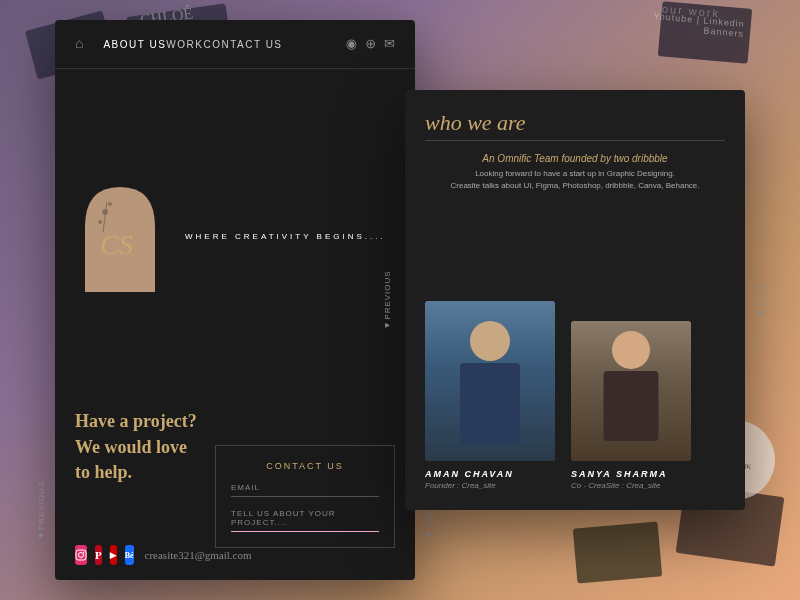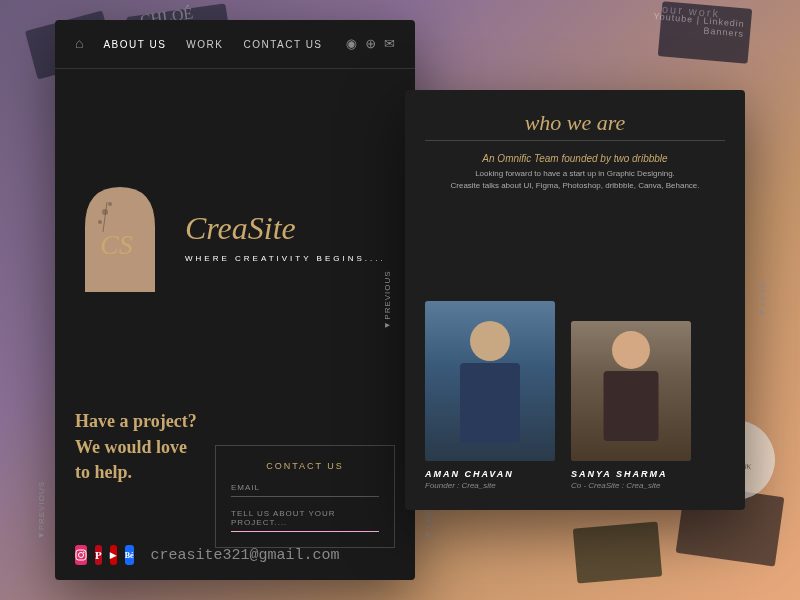--- a/index.html
+++ b/index.html
@@ -51,21 +51,21 @@
       border-bottom: 1px solid #333;
       gap: 20px;
     }
     .nav-home-icon {
       color: #888;
       font-size: 14px;
       cursor: pointer;
     }
     .nav-links {
       display: flex;
-      gap: 20px;
+      gap: 0;
       flex: 1;
     }
     .nav-link {
       color: #ccc;
       font-size: 10px;
       letter-spacing: 1.5px;
       text-transform: uppercase;
       font-family: 'Arial', sans-serif;
       cursor: pointer;
     }
@@ -198,44 +198,44 @@
       display: flex;
       align-items: center;
       justify-content: center;
       font-size: 10px;
       cursor: pointer;
     }
     .social-ig { background: #e1306c; color: white; }
     .social-pi { background: #bd081c; color: white; }
     .social-be { background: #1769ff; color: white; }
     .email-text {
-      font-size: 15px;
-      color: #888;
-      font-family: Liberation Mono, monospace;
-      margin-left: 9px;
+      font-size: 11px;
+      color: #888;
+      font-family: Liberation Serif, serif;
+      margin-left: 3px;
     }
 
     
     .right-panel {
       width: 340px;
       height: 420px;
       background: #1e1e1e;
       border-radius: 4px;
       box-shadow: 0 20px 60px rgba(0,0,0,0.5);
       position: relative;
       z-index: 12;
       padding: 20px;
       display: flex;
       flex-direction: column;
     }
     .who-we-are-title {
       font-family: 'Georgia', serif;
       font-size: 22px;
       color: #c9a96e;
-      text-align: center;
+      text-align: left;
       margin-bottom: 4px;
       font-style: italic;
     }
     .who-divider {
       width: 100%;
       height: 1px;
       background: #444;
       margin-bottom: 12px;
     }
     .omnific-tagline {
@@ -551,21 +551,20 @@
           <circle cx="25" cy="40" r="2" fill="#6a5a4a" opacity="0.6"></circle>
           <circle cx="35" cy="22" r="2" fill="#6a5a4a" opacity="0.6"></circle>
 
           <text x="25" y="72" font-family="Georgia" font-size="28" fill="#c9a96e" font-style="italic">CS</text>
 
           <line x1="32" y1="20" x2="28" y2="50" stroke="#6a5a4a" stroke-width="1" opacity="0.7"></line>
         </svg>
       </div>
 
       <div class="hero-text">
-        <div class="brand-name">CreaSite</div>
         <div class="tagline">WHERE CREATIVITY BEGINS....</div>
       </div>
     </div>
 
     <div class="left-panel-bottom clearfix">
       <div class="contact-promo">
         <div class="contact-promo-text" style="white-space:pre-line;">Have a project?
 We would love
 to help.</div>
       </div>

